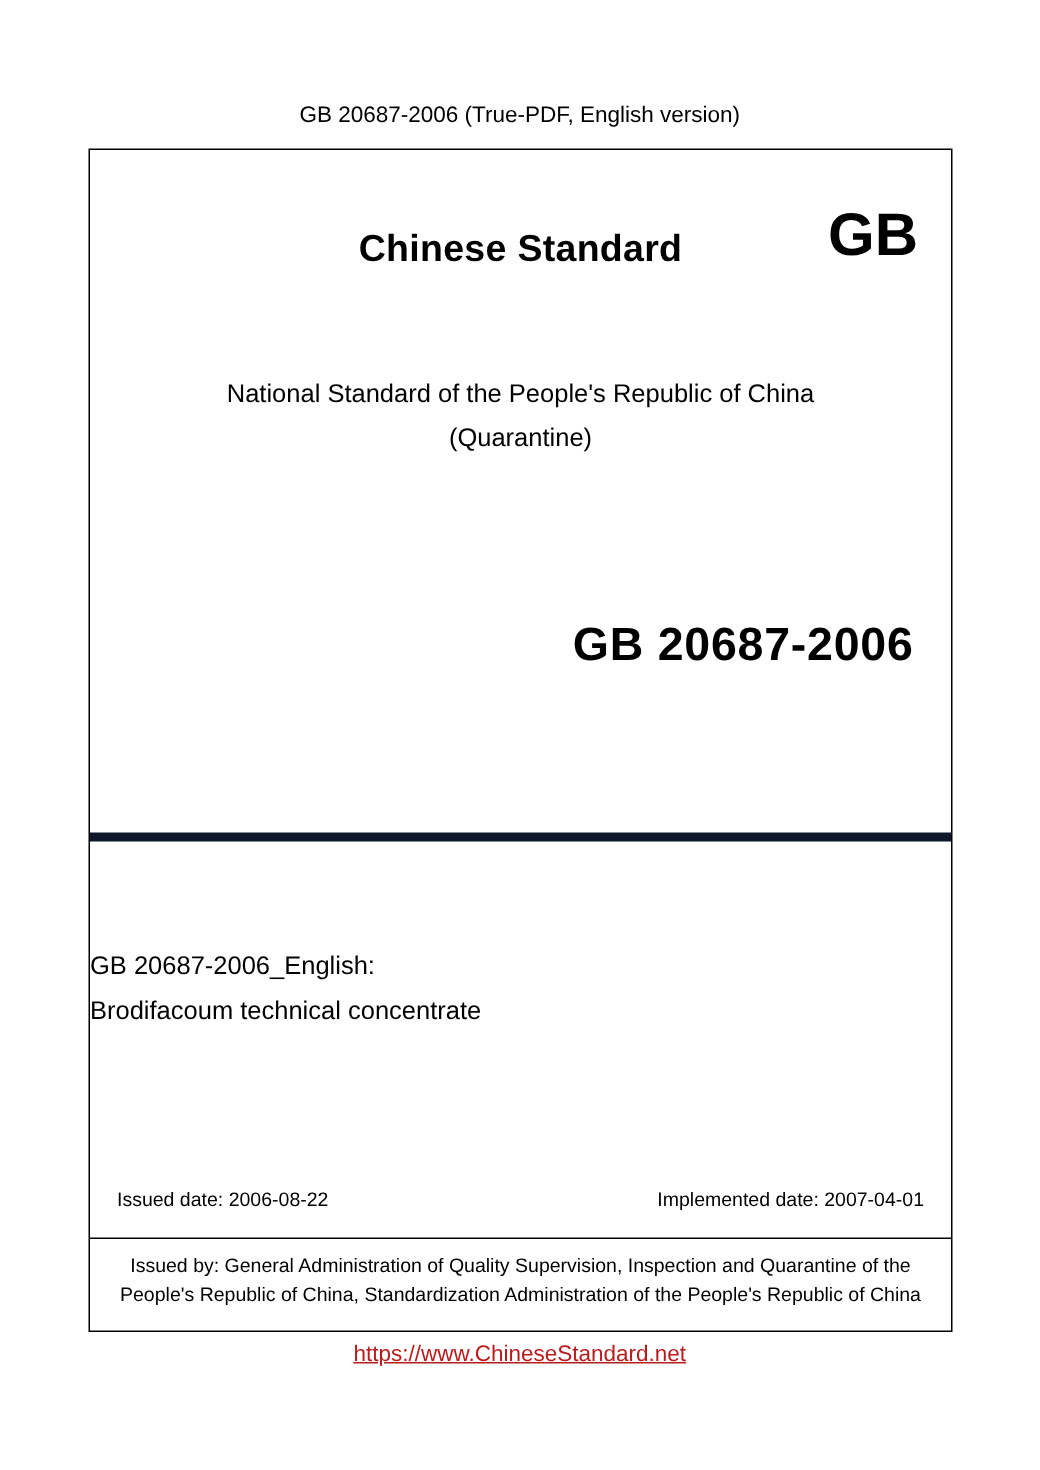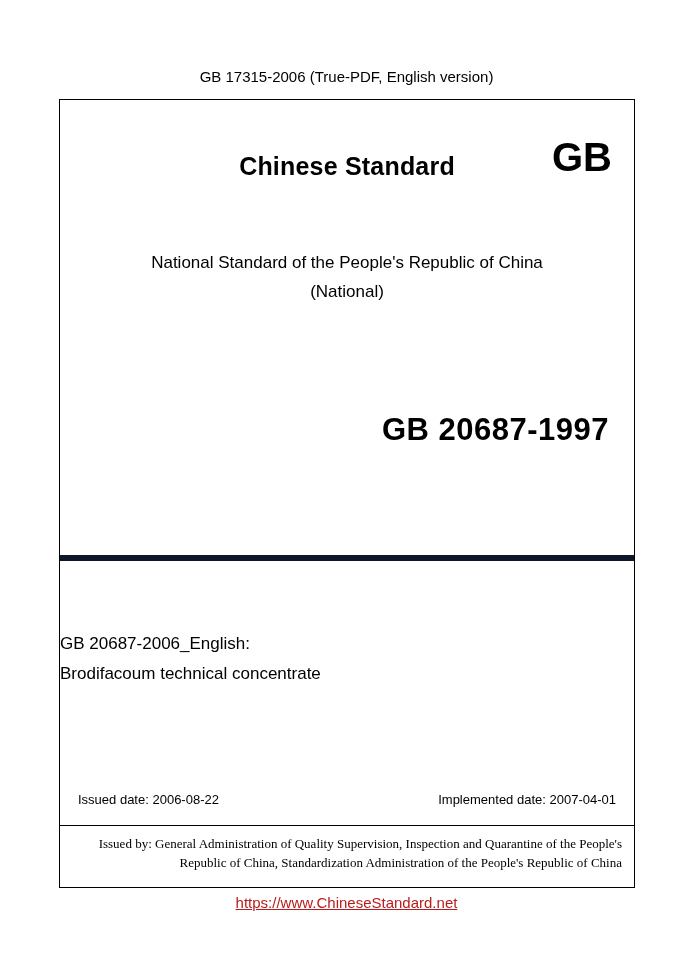--- a/index.html
+++ b/index.html
@@ -116,55 +116,54 @@
     padding: 0 18px;
     font-size: 13px;
     display: flex;
     justify-content: space-between;
   }
   .issuer {
     position: relative;
     height: 61px;
     box-sizing: border-box;
     padding: 8px 12px 0 12px;
-    text-align: right;
+    text-align: center;
     font-size: 13px;
     line-height: 19px;
-    font-family: Liberation Serif, serif;
   }
   .site-link {
     position: absolute;
     top: 894px;
     left: 0;
     width: 693px;
     text-align: center;
     font-size: 15px;
   }
   .site-link a {
     color: #b91c1c;
     text-decoration: underline;
   }
 </style>
 </head>
 <body>
 
 <div class="page">
 
-  <div class="header-line">GB 17315-2006 (True-PDF, English version)</div>
+  <div class="header-line">GB 20687-2006 (True-PDF, English version)</div>
 
   <div class="cover-box">
 
     <div class="upper">
       <div class="title-main">Chinese Standard</div>
       <div class="gb-logo">GB</div>
       <div class="subtitle">
         <div>National Standard of the People's Republic of China</div>
-        <div>(National)</div>
+        <div>(Quarantine)</div>
       </div>
-      <div class="std-number">GB 20687-1997</div>
+      <div class="std-number">GB 20687-2006</div>
     </div>
 
     <div class="lower">
       <div class="eng-title">
         <div>GB 20687-2006_English:</div>
         <div>Brodifacoum technical concentrate</div>
       </div>
       <div class="dates">
         <span>Issued date: 2006-08-22</span>
         <span>Implemented date: 2007-04-01</span>

